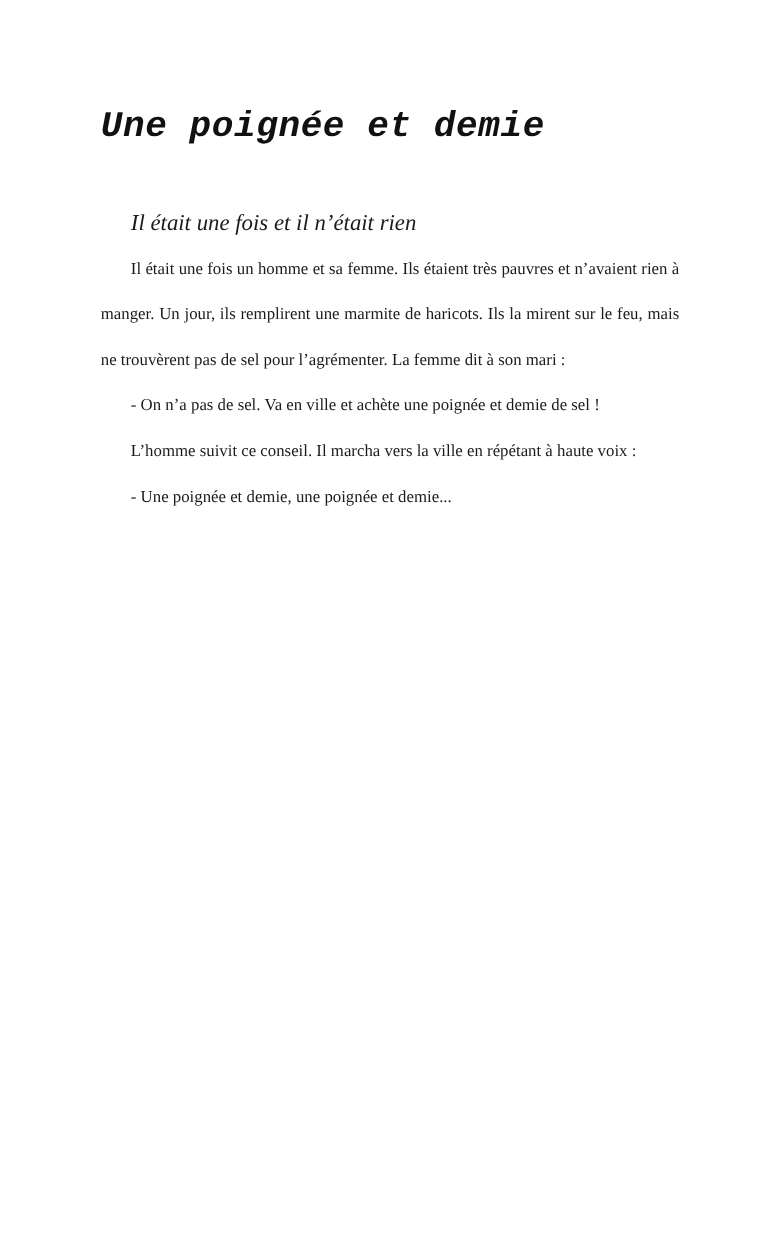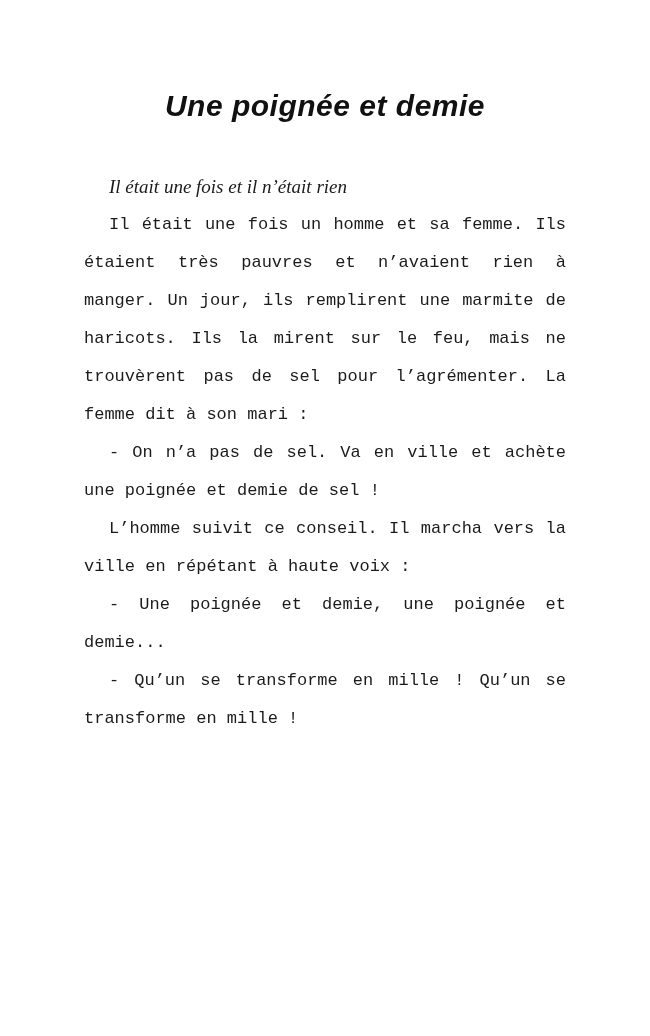--- a/index.html
+++ b/index.html
@@ -14,55 +14,52 @@
     margin: 0 auto;
     background: #ffffff;
     color: #1b1b1b;
     box-sizing: border-box;
     padding: 84px 84px 0 84px;
     overflow: hidden;
     font-family: "Liberation Serif", serif;
   }
   .title {
     margin: 0 0 40px 0;
-    text-align: center;
-    font-family: Liberation Sans, sans-serif;
+    font-family: Liberation Mono, monospace;
     font-style: italic;
     font-weight: 600;
     font-size: 30px;
     line-height: 44px;
     letter-spacing: 0.5px;
     color: #111111;
   }
   .subtitle {
     margin: 0;
     font-style: italic;
     font-size: 19px;
     line-height: 38px;
     text-indent: 25px;
     color: #1b1b1b;
   }
   .story p {
     margin: 0;
-    font-size: 17px;
+    font-size: 14px;
     line-height: 38px;
     text-align: justify;
     text-indent: 25px;
     color: #1b1b1b;
-    font-family: Liberation Mono, monospace;
   }
 </style>
 </head>
 <body>
 
 <div class="page">
   <h1 class="title">Une poignée et demie</h1>
 
   <p class="subtitle">Il était une fois et il n’était rien</p>
 
   <div class="story">
     <p>Il était une fois un homme et sa femme. Ils étaient très pauvres et n’avaient rien à manger. Un jour, ils remplirent une marmite de haricots. Ils la mirent sur le feu, mais ne trouvèrent pas de sel pour l’agrémenter. La femme dit à son mari&nbsp;:</p>
     <p>- On n’a pas de sel. Va en ville et achète une poignée et demie de sel&nbsp;!</p>
     <p>L’homme suivit ce conseil. Il marcha vers la ville en répétant à haute voix&nbsp;:</p>
     <p>- Une poignée et demie, une poignée et demie...</p>
-    <p>- Qu’un se transforme en mille&nbsp;! Qu’un se transforme en mille&nbsp;!</p>
   </div>
 </div>
 
 </body></html>

